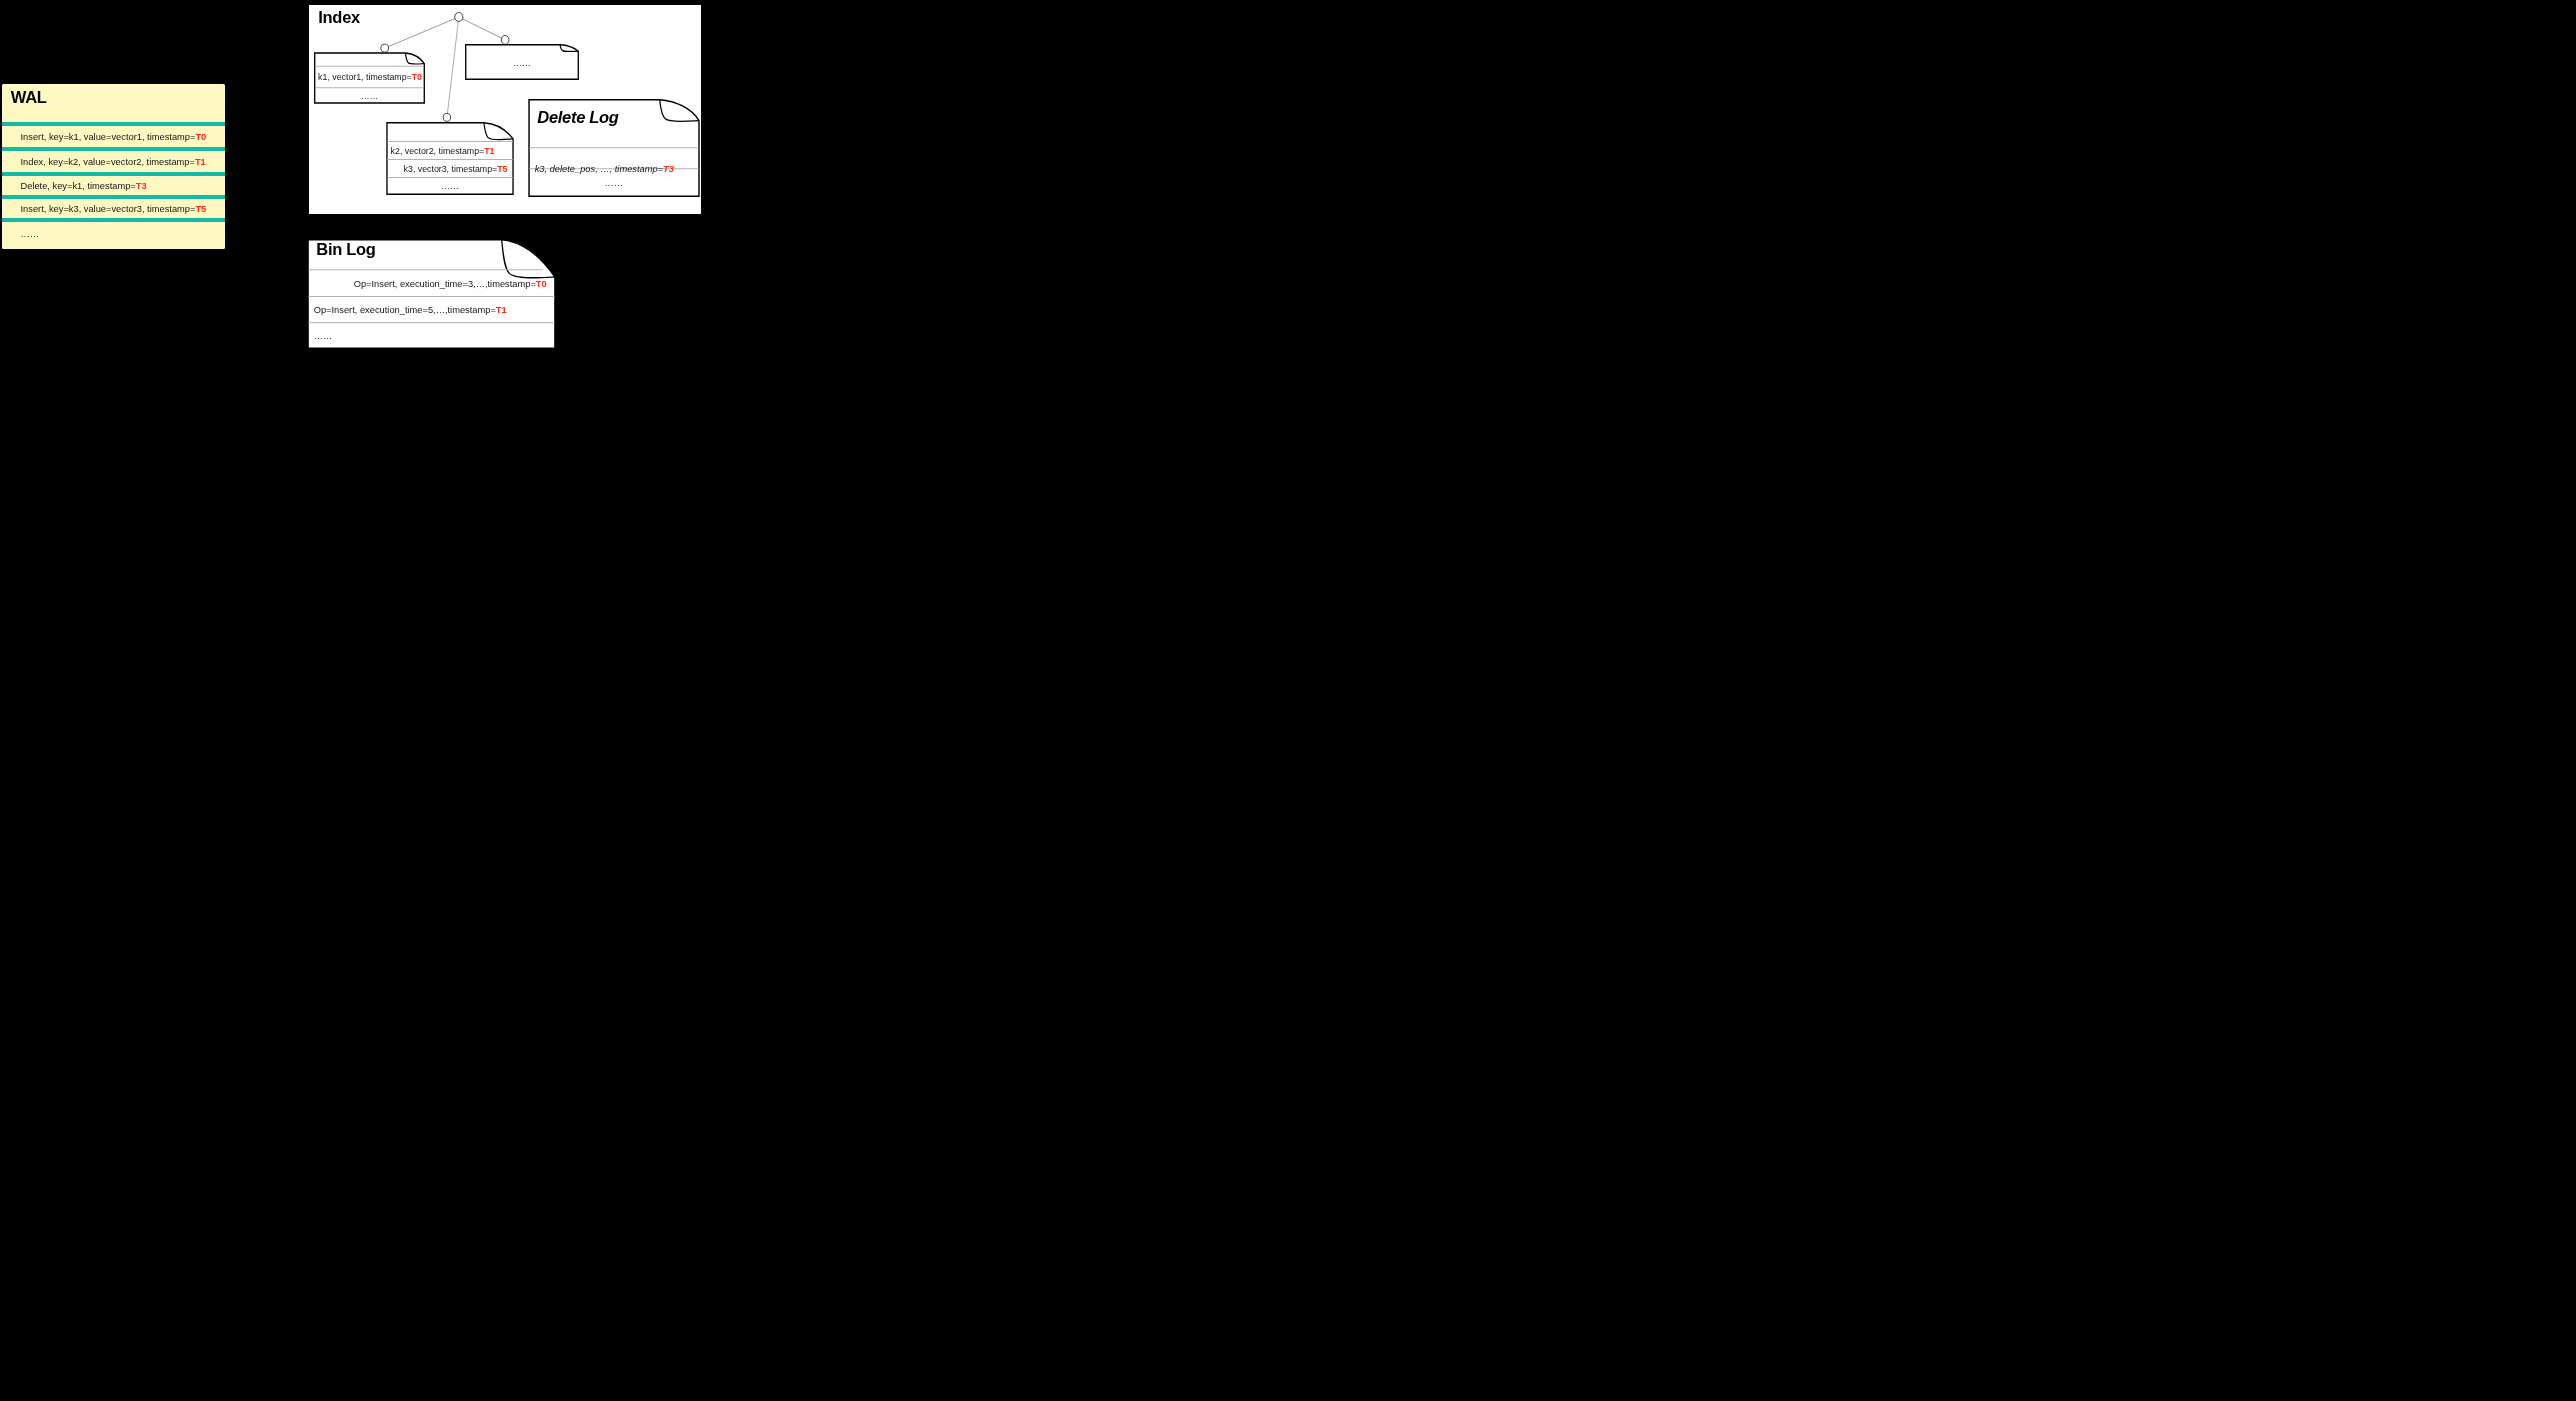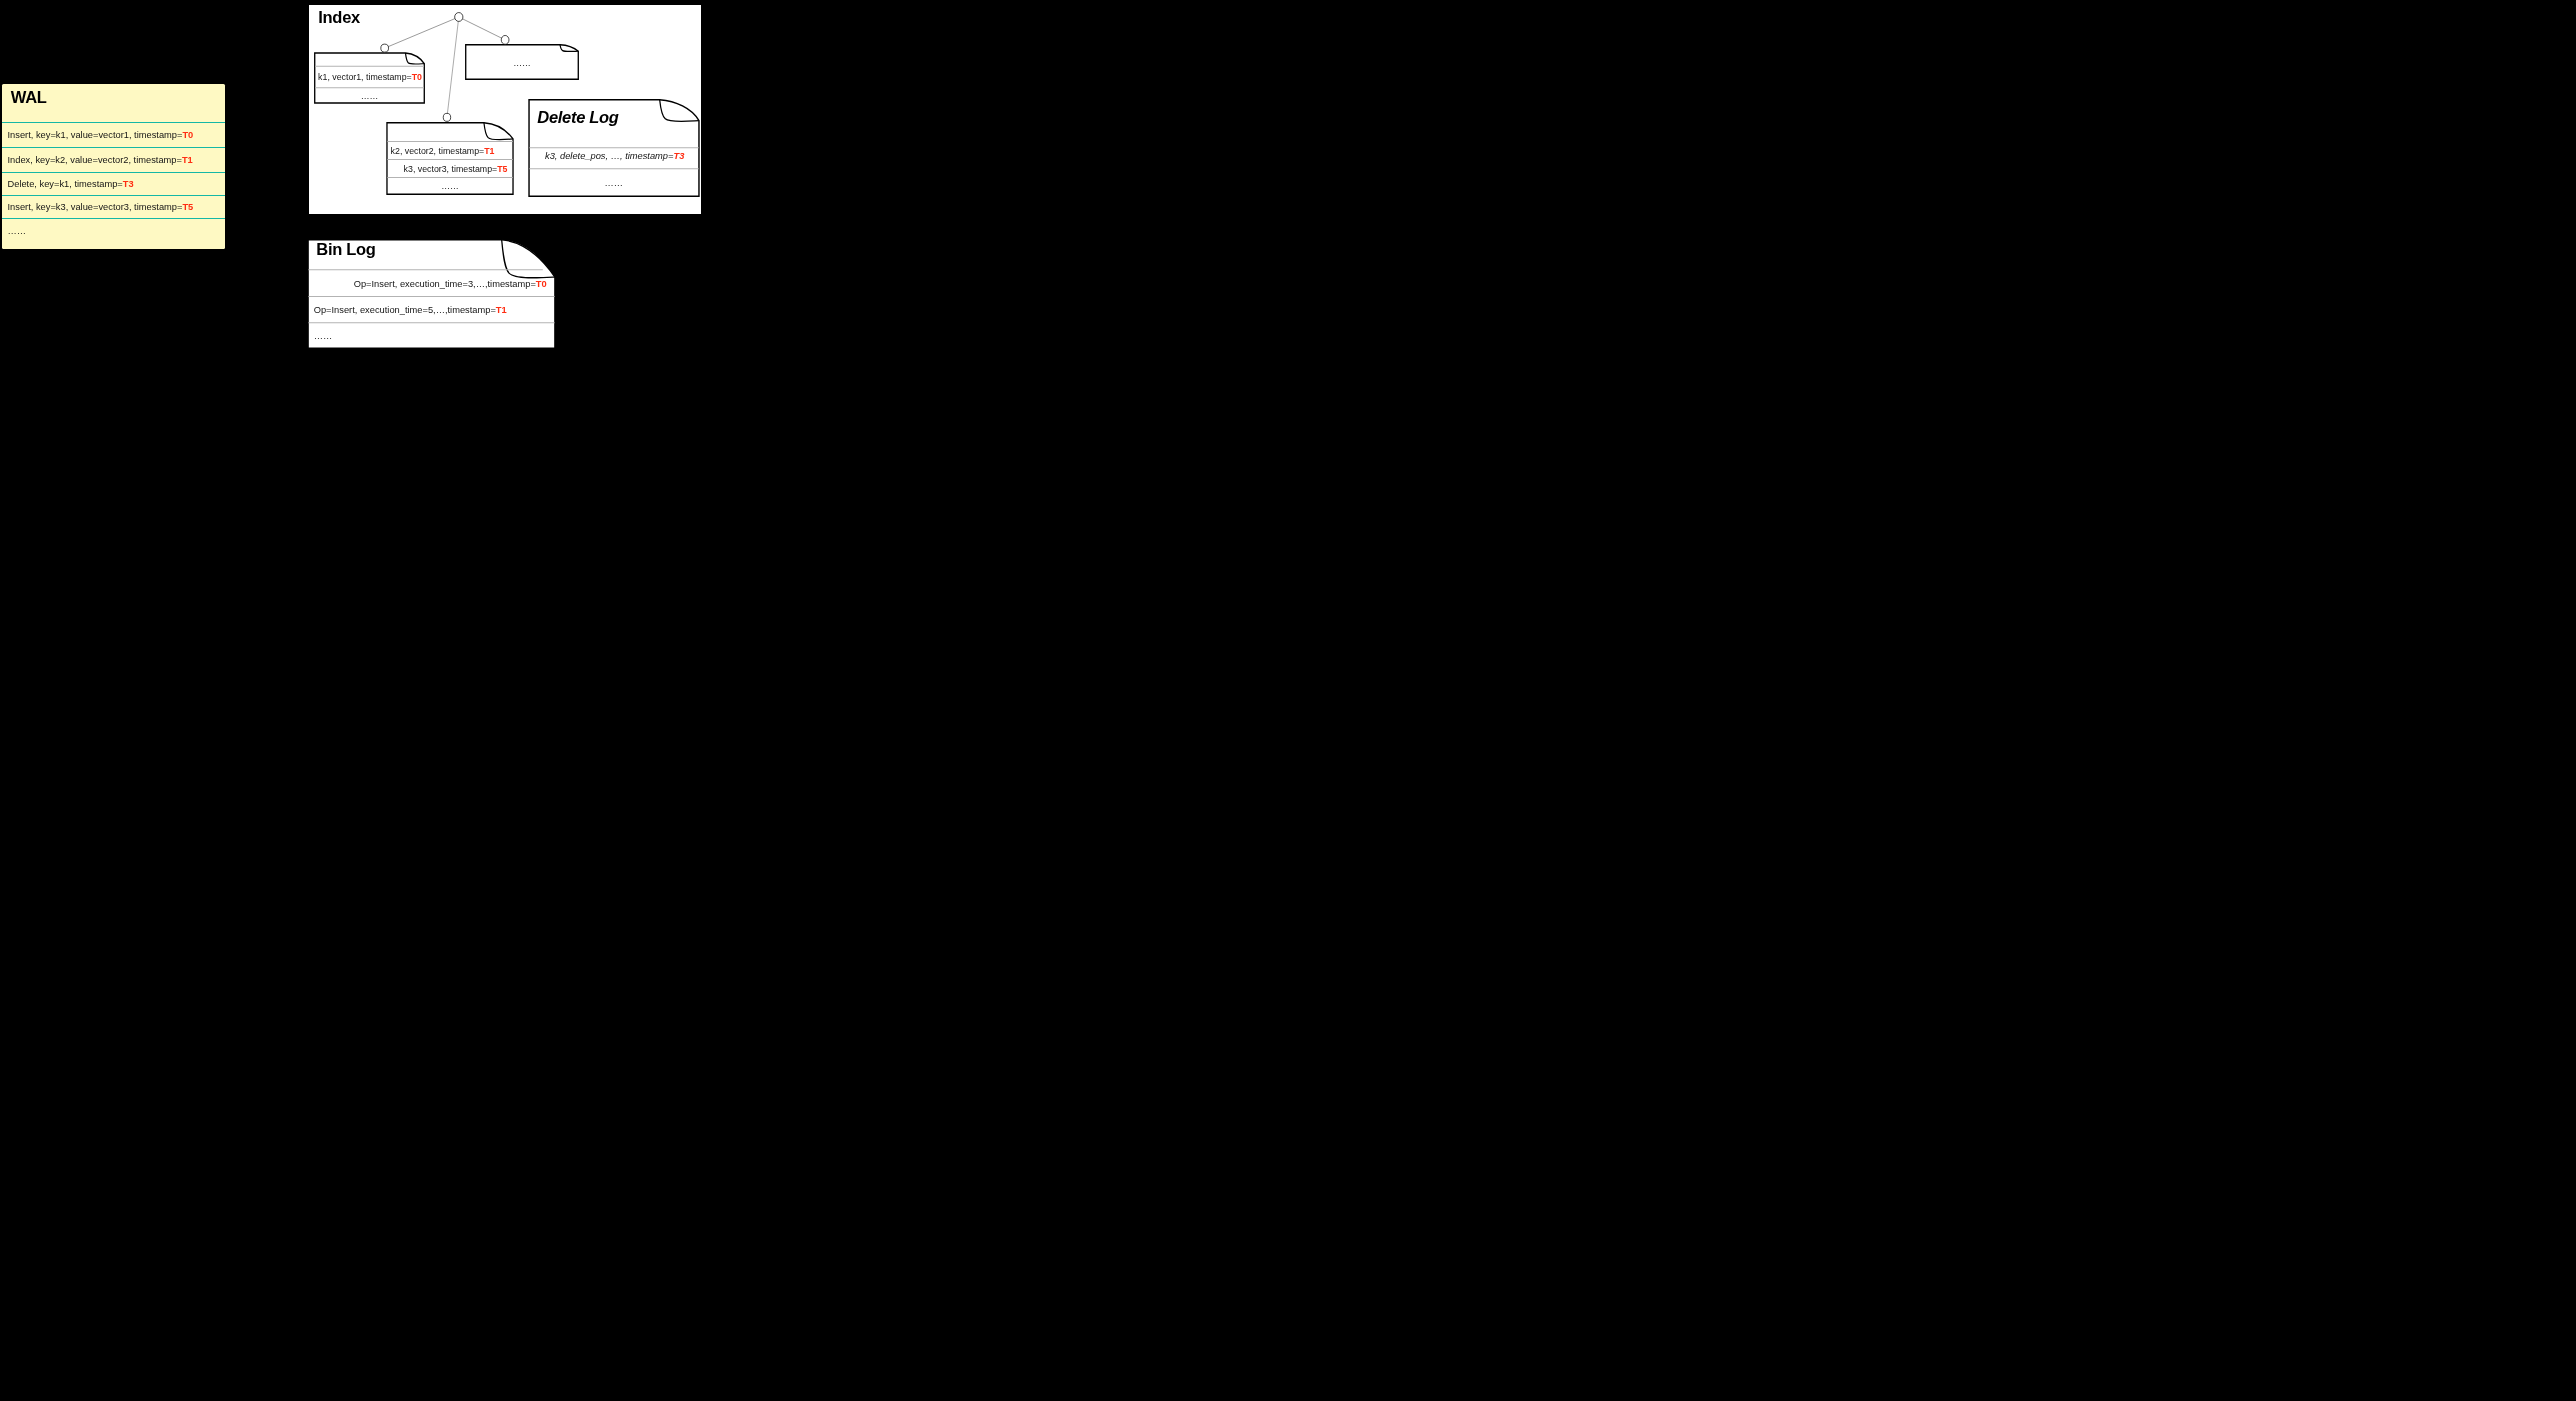--- a/index.html
+++ b/index.html
@@ -4,22 +4,22 @@
 <style>
   html,body{margin:0;padding:0;background:#000;}
   .stage{position:relative;width:704px;height:350px;background:#000;overflow:hidden;
          font-family:"Liberation Sans","DejaVu Sans",sans-serif;}
 
   
   .wal{position:absolute;left:1.5px;top:84px;width:223px;height:165px;background:#fef9c3;
        border-radius:1.5px;display:flex;flex-direction:column;box-sizing:border-box;z-index:2;}
   .wal-title{height:38px;box-sizing:border-box;padding:3.6px 0 0 9.3px;
              font-size:16.5px;font-weight:700;letter-spacing:-0.3px;color:#000;}
-  .wal-row{box-sizing:border-box;border-top:1px solid #14b8a6;display:flex;align-items:center;
-           padding-left:6px;font-size:9.3px;color:#141414;white-space:nowrap;}
+  .wal-row{box-sizing:border-box;border-top:4px solid #14b8a6;display:flex;align-items:center;
+           padding-left:19px;font-size:9.3px;color:#141414;white-space:nowrap;}
   .wal-row.h48{height:25px}.wal-row.h49{height:25px}.wal-row.h45{height:23px}
   .wal-row.h44{height:23px}.wal-row.h61{height:31px;align-items:flex-start;padding-top:7.2px;}
 
   .ts{font-weight:700;color:#ff2d12;}
 
   
   .index-panel{position:absolute;left:308px;top:3.6px;width:394px;height:211px;background:#fff;
                border:1.1px solid #000;box-sizing:border-box;z-index:1;}
   .panel-title{position:absolute;left:9.3px;top:3.6px;font-size:16.5px;font-weight:700;
                letter-spacing:-0.3px;color:#000;line-height:19.6px;}
@@ -117,21 +117,21 @@
   </div>
 
   <div class="doc" style="left:528px;top:99px;width:172px;height:98px;font-style:italic;">
     <svg width="172" height="98" viewBox="0 0 334 191">
       <path d="M1.4,1.4 H256 C287,4 318,17 332.6,42 V189.6 H1.4 Z" fill="#ffffff" stroke="#000000" stroke-width="2.8"></path>
       <path d="M256,1.4 C258,20 260.5,33 266.9,38.6 C276,46.5 313,43 332.6,42" fill="none" stroke="#000000" stroke-width="2.5"></path>
       <line x1="2" y1="95" x2="332" y2="95" stroke="#b3b3b3" stroke-width="2"></line>
       <line x1="2" y1="136" x2="332" y2="136" stroke="#b3b3b3" stroke-width="2"></line>
     </svg>
     <div class="doc-title" style="left:9.3px;top:9.3px;">Delete Log</div>
-    <div class="doc-row log-row" style="left:6.7px;top:46px;width:160px;height:21px;justify-content:center;">
+    <div class="doc-row log-row" style="left:6.7px;top:59px;width:160px;height:21px;">
       <span>k3, delete_pos, …, timestamp=</span>
         <span class="ts">T3</span>
     </div>
     <div class="doc-row log-row center" style="left:1px;top:70px;width:170px;height:27px;">
       <span>……</span>
     </div>
   </div>
 
   <div class="doc" style="left:307px;top:239px;width:249px;height:110px;">
     <svg width="249" height="110" viewBox="0 0 483 214">

